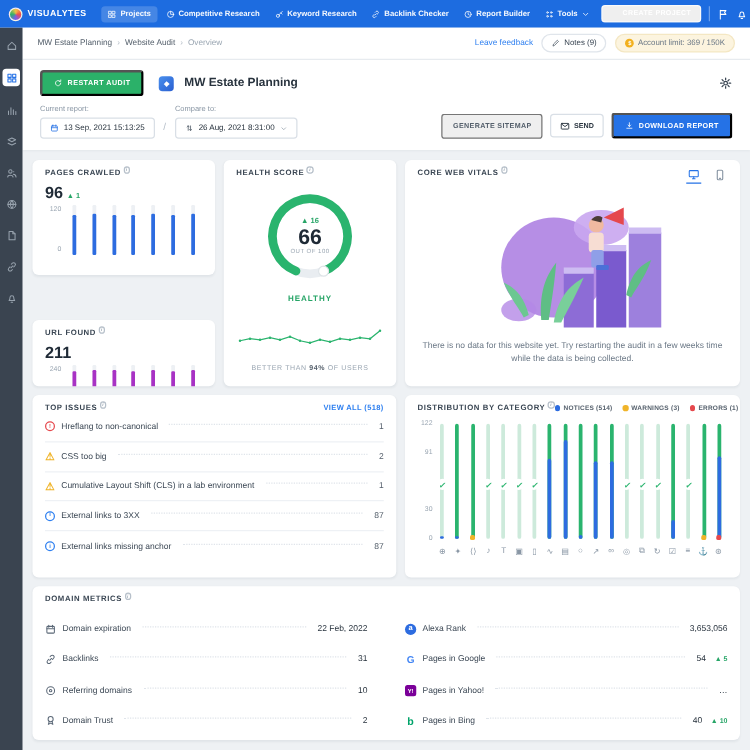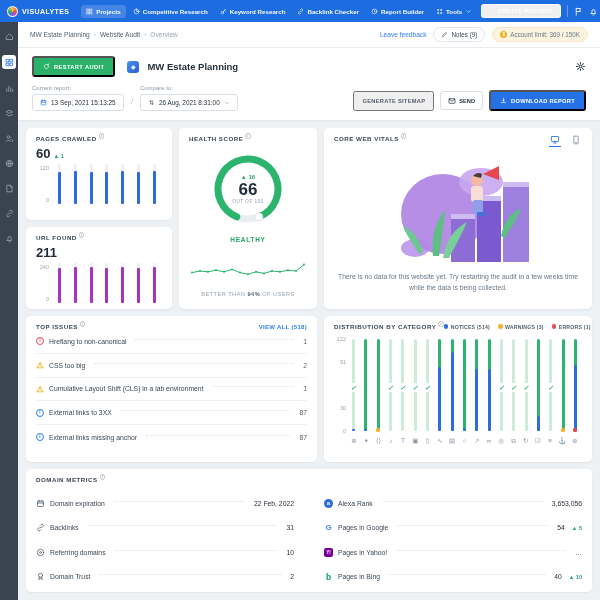--- a/index.html
+++ b/index.html
@@ -61,21 +61,21 @@
   .ghost-btn { font-size:5.7px; font-weight:700; color:#55606c; letter-spacing:.3px; padding:5px 7px; white-space:nowrap; cursor:pointer; }
   .send-btn { display:flex; align-items:center; gap:3px; border:1px solid #d9dfe6; border-radius:3px; background:#fff; color:#27323d; font-size:5.7px; font-weight:700; padding:4.5px 7px; cursor:pointer; }
   .send-btn .ic { width:8px; height:8px; color:#27323d; }
   .download-btn { display:flex; align-items:center; gap:4px; background:#2572e6; color:#fff; border-radius:3px; font-size:5.7px; font-weight:700; letter-spacing:.3px; padding:5px 9px; white-space:nowrap; cursor:pointer; }
   .download-btn .ic { width:7px; height:7px; }
 
   
   .cards { flex:1; padding:8px; display:grid; grid-template-columns:146px 138px 1fr; grid-template-rows:92px 82px 146px 1fr; gap:7px; overflow:hidden; }
   .card { background:#fff; border-radius:5px; box-shadow:0 1px 2px rgba(20,30,50,.06); padding:7px 10px; position:relative; overflow:hidden; }
   #card-pages { grid-column:1; grid-row:1; }
-  #card-url { grid-column:1; grid-row:2; }
+  #card-url { grid-column:1; grid-row:2;margin-top:29px; }
   #card-health { grid-column:2; grid-row:1 / 3; display:flex; flex-direction:column; align-items:center; }
   #card-health .card-title { align-self:flex-start; }
   #card-cwv { grid-column:3; grid-row:1 / 3; display:flex; flex-direction:column; }
   #card-issues { grid-column:1 / 3; grid-row:3; }
   #card-dist { grid-column:3; grid-row:3; }
   #card-metrics { grid-column:1 / 4; grid-row:4; }
 
   .card-title { font-size:6.2px; font-weight:700; color:#3b4754; letter-spacing:.5px; display:flex; align-items:flex-start; gap:2px; white-space:nowrap; }
   .info-sup { width:5.5px; height:5.5px; border:1px solid #b7c0ca; border-radius:50%; color:#9aa6b2; font-size:3.8px; font-style:italic; display:flex; align-items:center; justify-content:center; transform:translateY(-2px); flex:none; }
 
@@ -415,21 +415,21 @@
     </div>
 
     <div class="cards">
 
       <div class="card" id="card-pages">
         <div class="card-title">
           <span>PAGES CRAWLED</span>
             <span class="info-sup">i</span>
         </div>
         <div class="big-num">
-          <span>60</span>
+          <span>96</span>
           <span class="delta-up">▲ <span>1</span></span>
         </div>
         <div class="mini-chart">
           <div class="mini-y">
               <span>120</span>
               <span>0</span>
             </div>
           <div class="mini-bars" id="pages-bars">
               <span class="mini-bar">
                 <i style="height:80.83333333333333%;background:#2d6ce0"></i>

